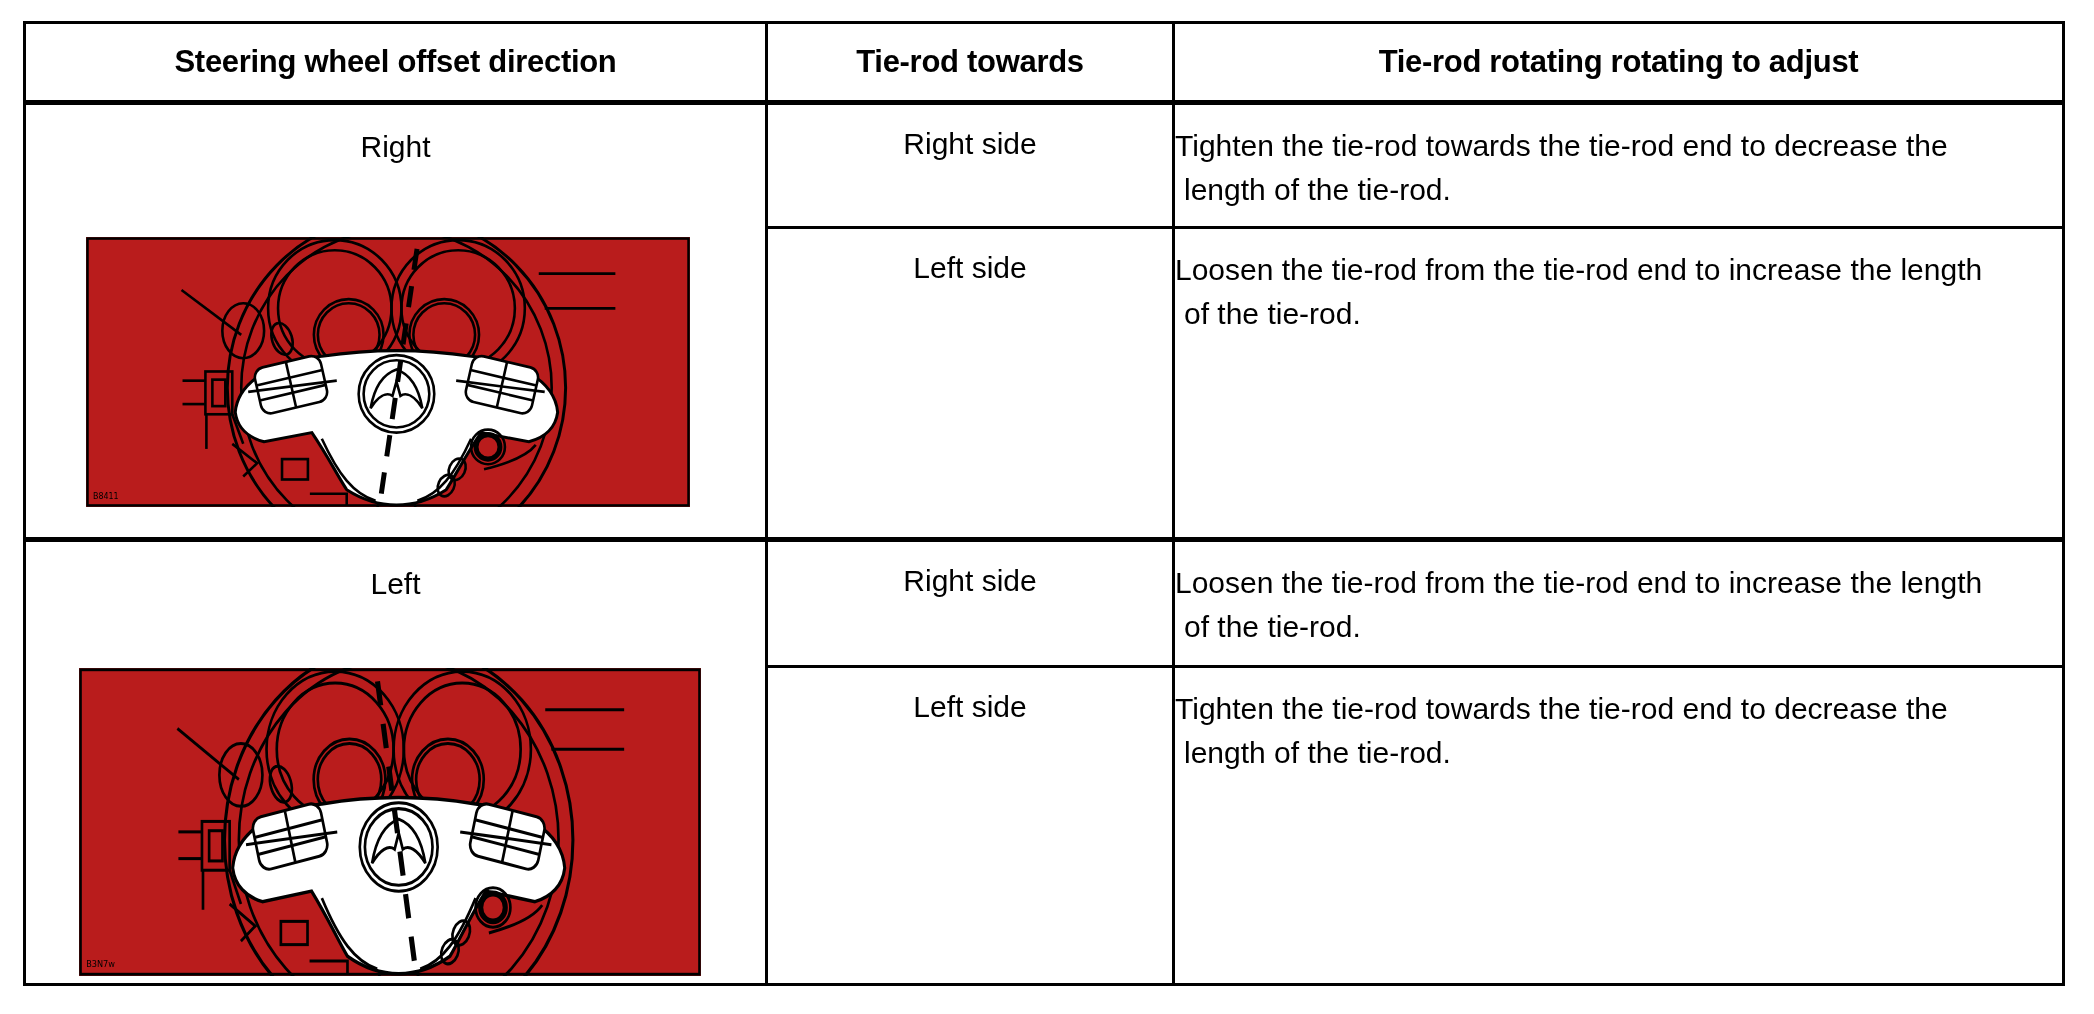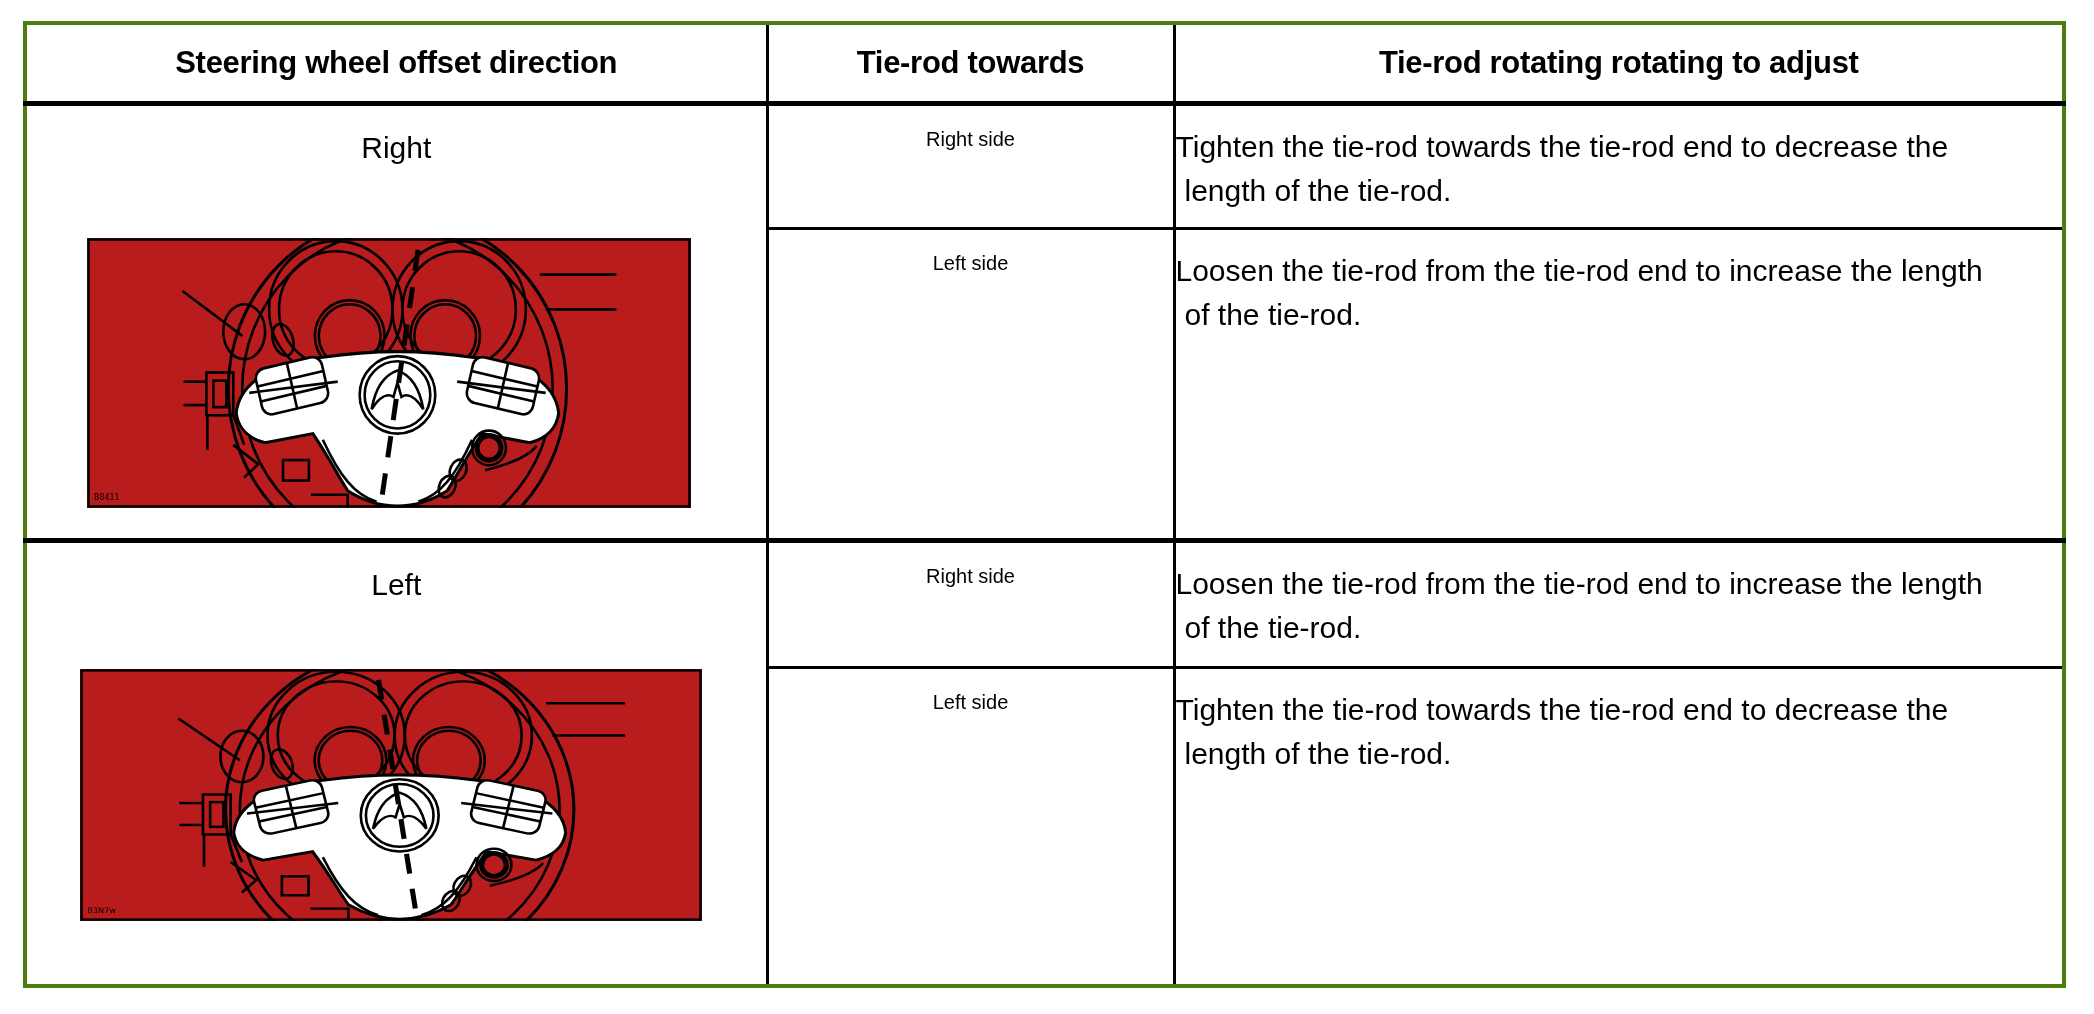--- a/index.html
+++ b/index.html
@@ -5,52 +5,52 @@
   html,body{margin:0;padding:0;background:#fff;}
   body{
     width:2094px;height:1014px;position:relative;
     font-family:"Liberation Sans",sans-serif;color:#000;
     -webkit-font-smoothing:antialiased;
   }
   table.spec{
     position:absolute;left:23px;top:21px;
     border-collapse:collapse;table-layout:fixed;
     width:2039px;background:#fff;
-    border:4px solid #4d7c0f;
+    border:2px solid #4d7c0f;
   }
   .spec th,.spec td{
     border:3px solid #000;
     vertical-align:top;
     padding:0;
     overflow:hidden;
   }
   .spec thead th{
     border-bottom:5px solid #000;
     font-size:31px;font-weight:bold;
     text-align:center;vertical-align:middle;
     height:76px;letter-spacing:-0.3px;
   }
   tr.section-start td{border-top:5px solid #000;}
   td.side-cell{
-    text-align:center;font-size:20px;padding-top:22px;
+    text-align:center;font-size:30px;padding-top:22px;
   }
   td.desc-cell{padding:19px 16px 0 0;font-size:30px;}
   td.desc-cell p{
     margin:0;max-width:820px;line-height:44px;
     padding-left:9px;text-indent:-9px;
   }
   td.offset-cell{padding:0;}
   .offset-label{
     text-align:center;font-size:30px;padding-top:22px;line-height:40px;
   }
   .diagram{
     position:relative;background:#b91c1c;
   }
   .diagram.d-right{width:604px;height:270px;margin:70px 0 0 60px;}
-  .diagram.d-left{width:622px;height:252px;margin:64px 0 0 53px;}
+  .diagram.d-left{width:622px;height:308px;margin:64px 0 0 53px;}
   .diagram-svg{position:absolute;left:0;top:0;width:100%;height:100%;}
   .centerline{stroke:#000;stroke-width:5;stroke-dasharray:21 16;fill:none;}
   .fig-code{font-size:8px;fill:#000;stroke:none;font-family:"DejaVu Sans",sans-serif;}
   .defs-holder{position:absolute;width:0;height:0;overflow:hidden;}
   
   tr.row-1a{height:125px;}
   tr.row-1b{height:312px;}
   tr.row-2a{height:127px;}
   tr.row-2b{height:318px;}
 </style>

